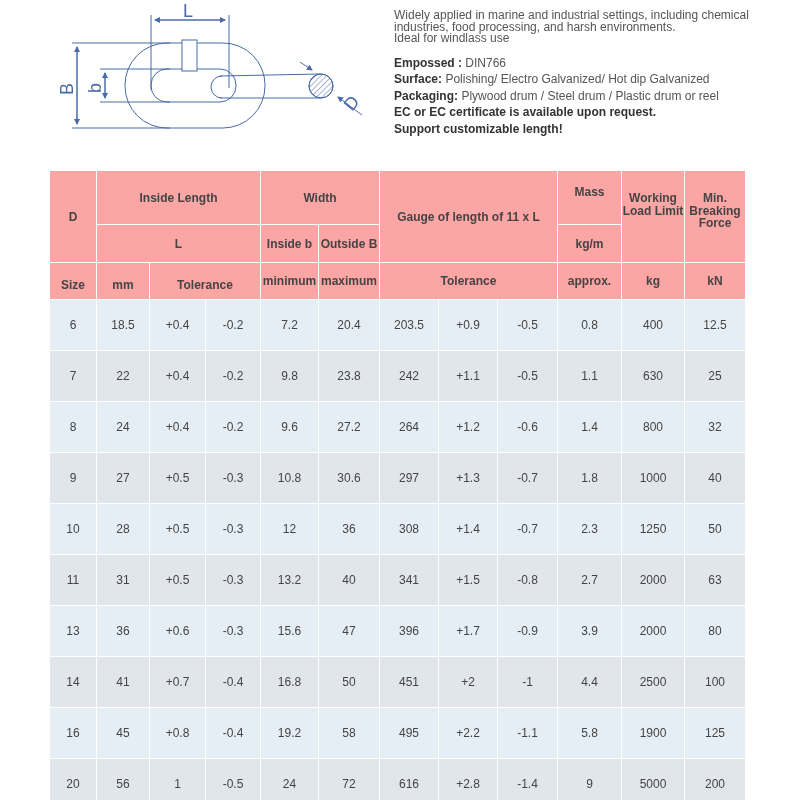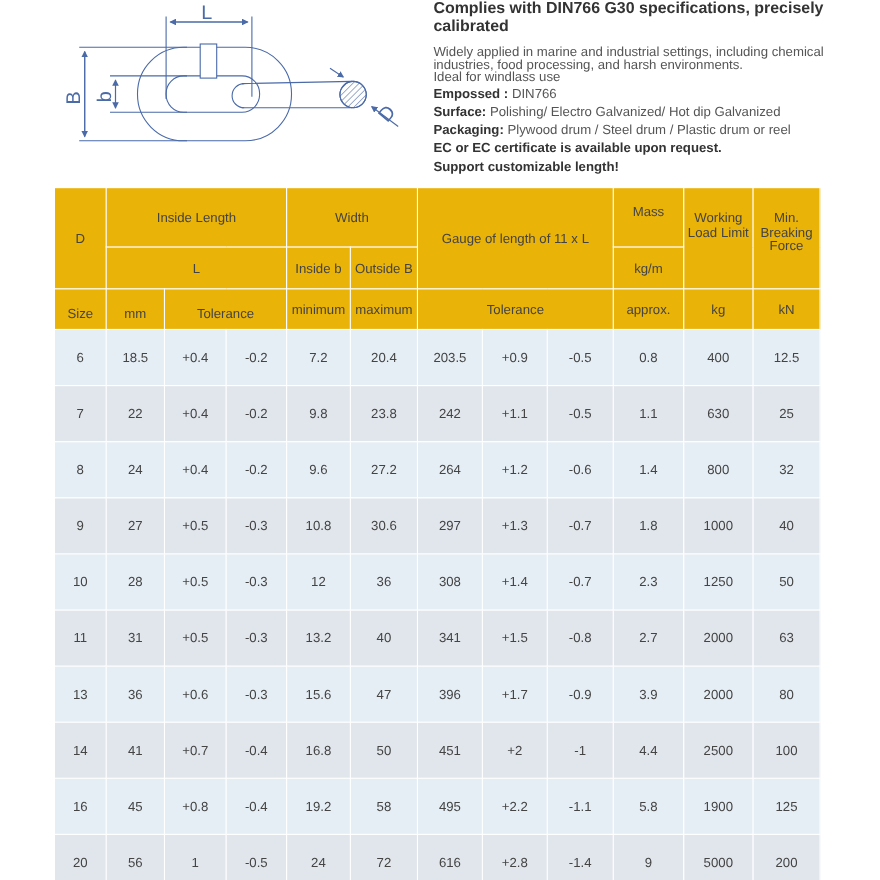--- a/index.html
+++ b/index.html
@@ -5,25 +5,25 @@
   html, body { margin:0; padding:0; }
   body { width:800px; height:800px; background:#ffffff; position:relative; overflow:hidden;
          font-family:"Liberation Sans", "DejaVu Sans", sans-serif; color:#444; }
   .diagram { position:absolute; left:50px; top:0; width:340px; height:165px; }
   .info { position:absolute; left:394px; top:0; width:400px; }
   .info .headline { font-weight:bold; font-size:14.5px; line-height:16px; color:#333; margin:0; }
   .info .desc { font-size:12px; line-height:11.5px; color:#555; margin:10px 0 0 0; }
   .info .spec { font-size:12px; line-height:16.5px; color:#555; margin:0; }
   .info .spec b { color:#333; }
   .info .spec.strong { font-weight:bold; color:#333; }
-  .specs { margin-top:0; }
+  .specs { margin-top:10px; }
 
   table.chart { position:absolute; left:49px; top:170px; border-collapse:collapse; table-layout:fixed; }
   table.chart td { border:1px solid #ffffff; text-align:center; font-size:12px; color:#444; padding:0; }
-  table.chart tr.hdr td { background:#eab308; color:#444; }
+  table.chart tr.hdr td { background:#fca5a5; color:#444;font-weight:bold; }
   table.chart tr.data td { height:50px; }
   table.chart tr.data.odd td { background:#e6eef5; }
   table.chart tr.data.even td { background:#e1e6ec; }
   .ml { line-height:12.5px; }
 </style>
 </head>
 <body>
 
 <div class="diagram">
   <svg width="340" height="165" viewBox="50 0 340 165" xmlns="http://www.w3.org/2000/svg">
@@ -69,21 +69,20 @@
     <g fill="#4a6aa8" font-family="Liberation Sans, sans-serif" font-size="18">
       <text x="183" y="17">L</text>
       <text x="0" y="0" transform="translate(73 95) rotate(-90)">B</text>
       <text x="0" y="0" transform="translate(101 93) rotate(-90)">b</text>
       <text x="0" y="0" transform="translate(352 112) rotate(-50)">D</text>
     </g>
   </svg>
 </div>
 
 <div class="info">
-  <p class="headline">Complies with DIN766 G30 specifications, precisely calibrated</p>
   <p class="desc">
     <span>Widely applied in marine and industrial settings, including chemical industries, food processing, and harsh environments.</span><br>
     <span>Ideal for windlass use</span>
   </p>
   <div class="specs">
     <p class="spec"><b>Empossed :</b> <span>DIN766</span></p>
     <p class="spec"><b>Surface:</b> <span>Polishing/ Electro Galvanized/ Hot dip Galvanized</span></p>
     <p class="spec"><b>Packaging:</b> <span>Plywood drum  / Steel drum / Plastic drum or reel</span></p>
     <p class="spec strong">EC or EC certificate is available upon request.</p>
     <p class="spec strong">Support customizable length!</p>

